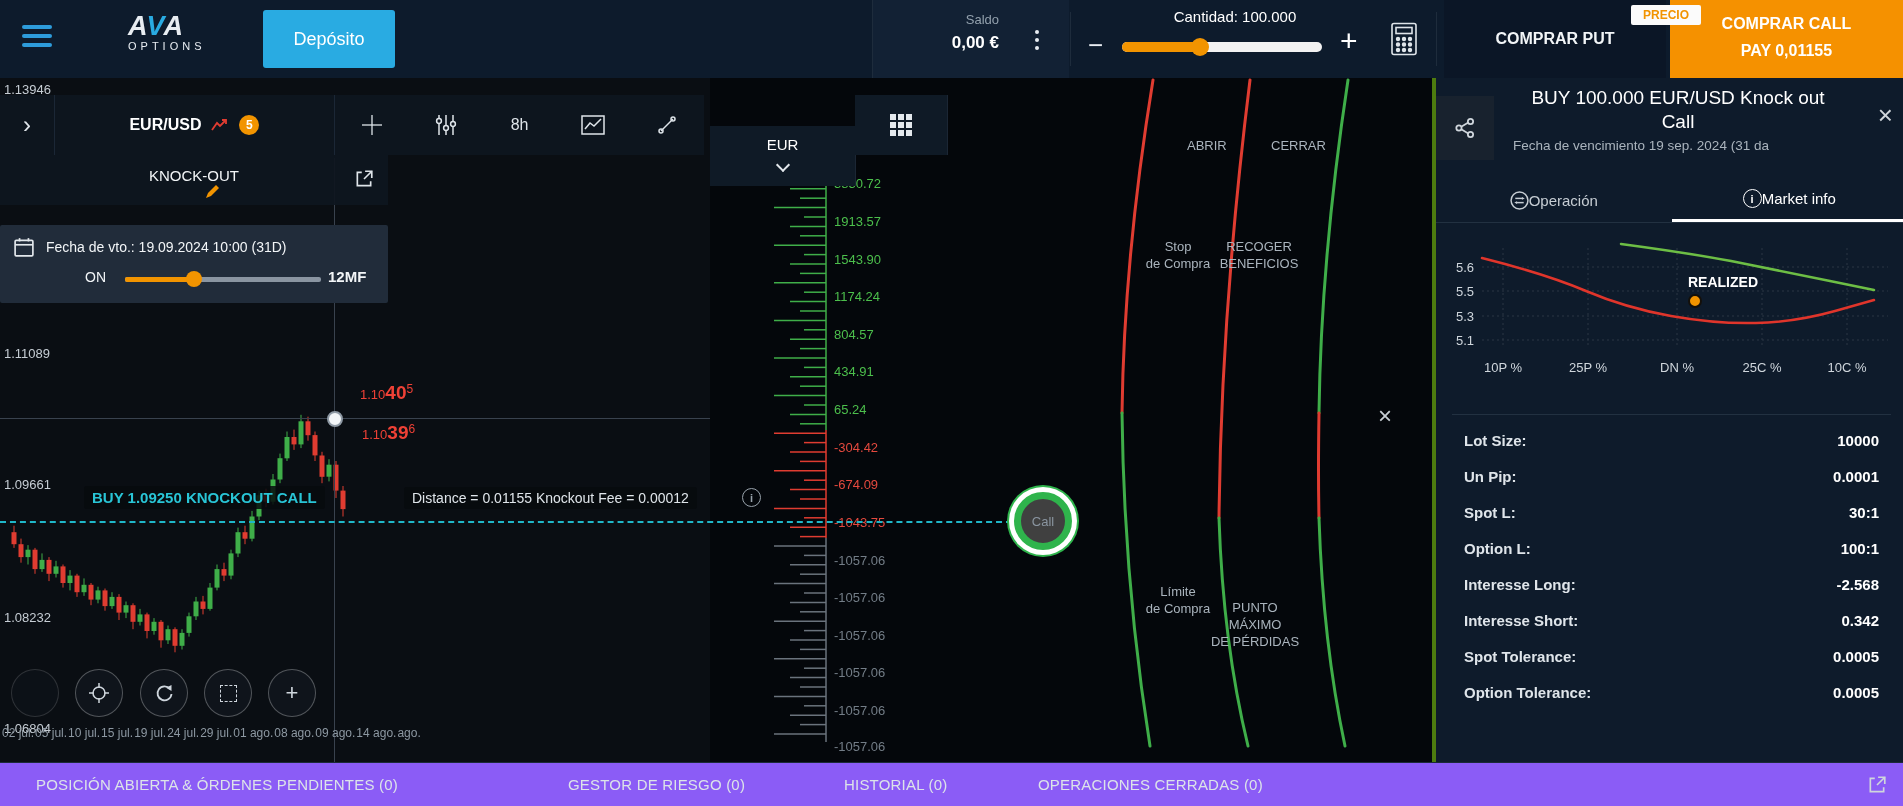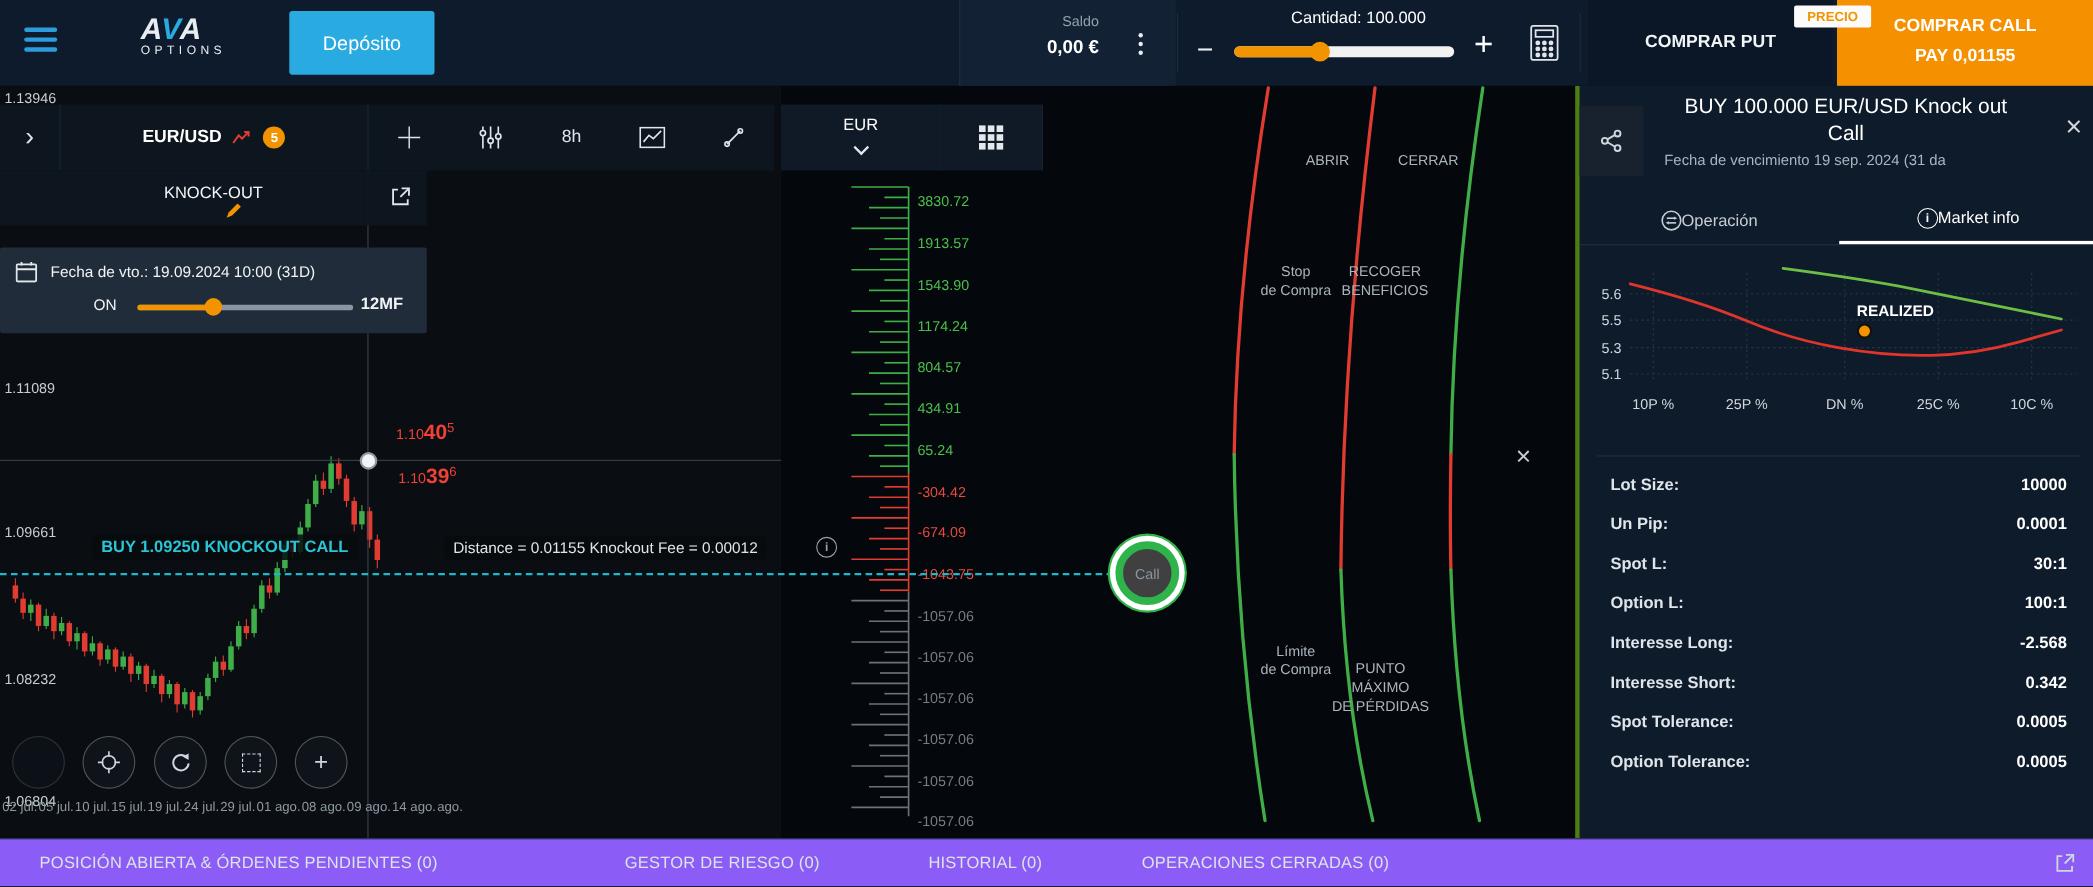--- a/index.html
+++ b/index.html
@@ -443,21 +443,21 @@
         <span class="pl-lab neg" style="top: 406px;">-674.09</span>
         <span class="pl-lab neg" style="top: 444px;">-1043.75</span>
         <span class="pl-lab flat" style="top: 482px;">-1057.06</span>
         <span class="pl-lab flat" style="top: 519px;">-1057.06</span>
         <span class="pl-lab flat" style="top: 557px;">-1057.06</span>
         <span class="pl-lab flat" style="top: 594px;">-1057.06</span>
         <span class="pl-lab flat" style="top: 632px;">-1057.06</span>
         <span class="pl-lab flat" style="top: 668px;">-1057.06</span>
       </div>
 
-    <div class="hdr-box" style="left:0;width:145px;cursor:pointer;">
+    <div class="hdr-box" style="left:0;width:145px;cursor:pointer;margin-top:31px;">
       <div class="abs" style="left:0;top:10px;width:145px;text-align:center;font-size:15px;color:#fff;">EUR</div>
       <span class="abs chev-down" style="left:68px;top:34px;"></span>
     </div>
     <div class="hdr-box" style="left:145px;width:92px;display:flex;align-items:center;justify-content:center;cursor:pointer;">
       <svg width="24" height="24" viewBox="0 0 24 24" fill="#E3E8EC">
           <rect x="1" y="1" width="6" height="6"></rect>
           <rect x="9" y="1" width="6" height="6"></rect>
           <rect x="17" y="1" width="6" height="6"></rect>
           <rect x="1" y="9" width="6" height="6"></rect>
           <rect x="9" y="9" width="6" height="6"></rect>

